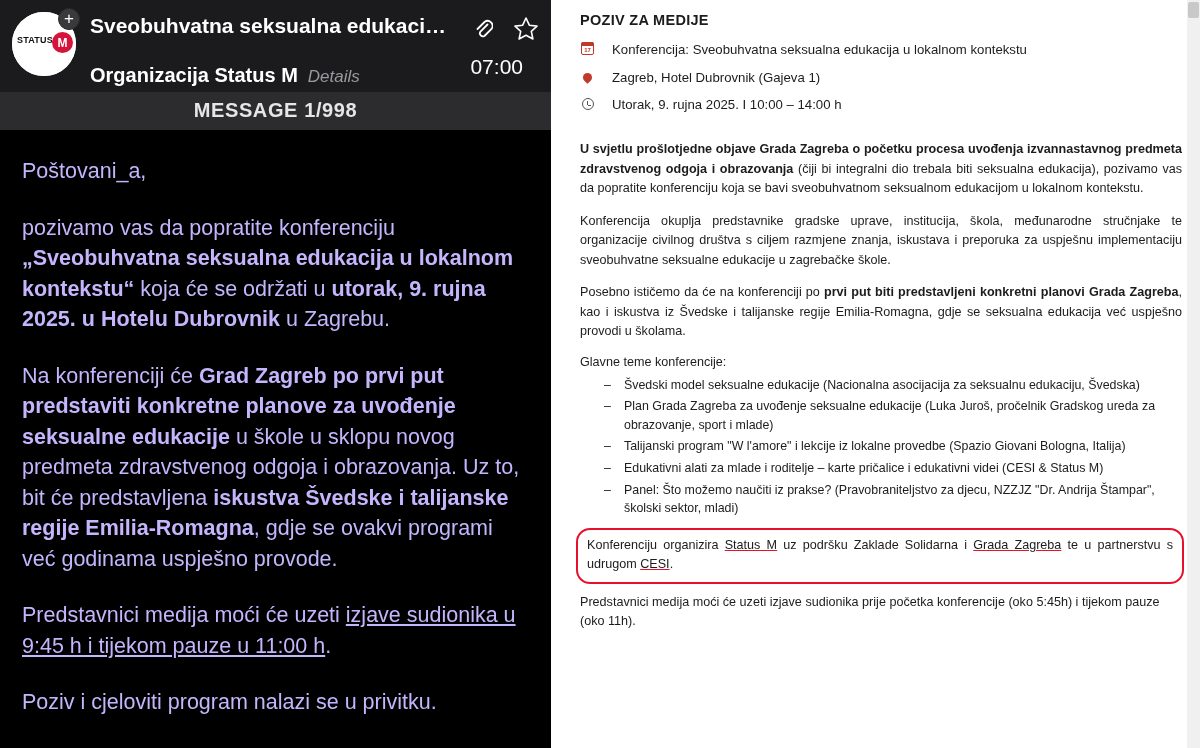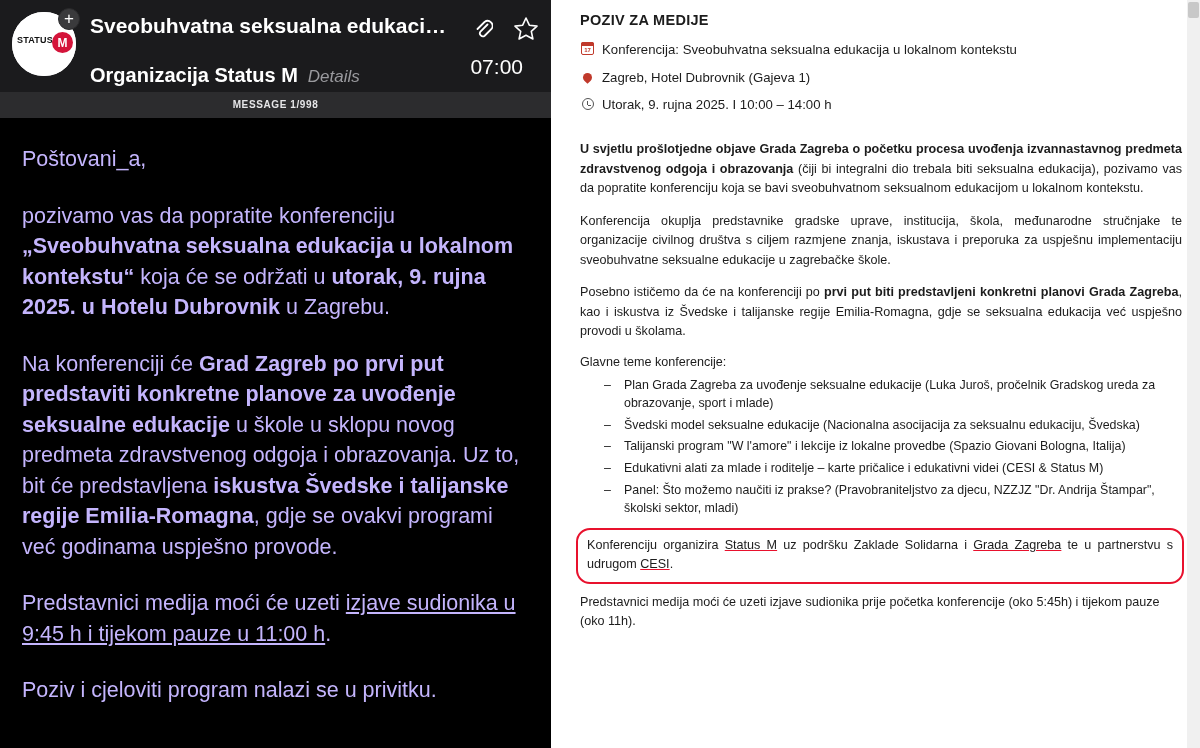--- a/index.html
+++ b/index.html
@@ -131,21 +131,21 @@
     position: absolute;
     right: 28px;
     top: 55px;
     font-size: 21px;
     color: #ffffff;
   }
   .msg-bar {
     background: #2c2c2e;
     color: #e6e6e8;
     text-align: center;
-    font-size: 10px;
+    font-size: 20px;
     font-weight: bold;
     letter-spacing: 0.6px;
     padding: 7px 0 8px 0;
   }
   .mail-body {
     padding: 26px 22px 0 22px;
     font-size: 21.5px;
     line-height: 1.42;
     color: #c4b5fd;
   }
@@ -166,21 +166,21 @@
   .doc-title {
     font-size: 14.5px;
     font-weight: bold;
     letter-spacing: 0.3px;
     color: #1c1c1c;
     margin: 2px 0 14px 0;
   }
   .meta-line {
     display: flex;
     align-items: flex-start;
-    gap: 7px;
+    gap: 17px;
     font-size: 13.2px;
     margin-bottom: 11px;
     color: #1c1c1c;
   }
   .meta-ico {
     width: 15px;
     flex: 0 0 15px;
     text-align: center;
     font-size: 12px;
     line-height: 16px;
@@ -382,22 +382,22 @@
     </p>
 
     <p class="body-para">Konferencija okuplja predstavnike gradske uprave, institucija, škola, međunarodne stručnjake te organizacije civilnog društva s ciljem razmjene znanja, iskustava i preporuka za uspješnu implementaciju sveobuhvatne seksualne edukacije u zagrebačke škole.</p>
 
     <p class="body-para">
       <span>Posebno ističemo da će na konferenciji po </span><b>prvi put biti predstavljeni konkretni planovi Grada Zagreba</b><span>, kao i iskustva iz Švedske i talijanske regije Emilia-Romagna, gdje se seksualna edukacija već uspješno provodi u školama.</span>
     </p>
 
     <p class="themes-lead">Glavne teme konferencije:</p>
     <ul class="themes">
+      <li>Švedski model seksualne edukacije (Nacionalna asocijacija za seksualnu edukaciju, Švedska)</li>
       <li>Plan Grada Zagreba za uvođenje seksualne edukacije (Luka Juroš, pročelnik Gradskog ureda za obrazovanje, sport i mlade)</li>
-      <li>Švedski model seksualne edukacije (Nacionalna asocijacija za seksualnu edukaciju, Švedska)</li>
       <li>Talijanski program "W l'amore" i lekcije iz lokalne provedbe (Spazio Giovani Bologna, Italija)</li>
       <li>Edukativni alati za mlade i roditelje – karte pričalice i edukativni videi (CESI &amp; Status M)</li>
       <li>Panel: Što možemo naučiti iz prakse? (Pravobraniteljstvo za djecu, NZZJZ "Dr. Andrija Štampar", školski sektor, mladi)</li>
     </ul>
 
     <div class="highlight-box">
       <p>
         <span>Konferenciju organizira </span><span class="ul-red">Status M</span><span> uz podršku Zaklade Solidarna i </span><span class="ul-red">Grada Zagreba</span><span> te u partnerstvu s udrugom </span><span class="ul-red">CESI</span><span>.</span>
       </p>
     </div>

